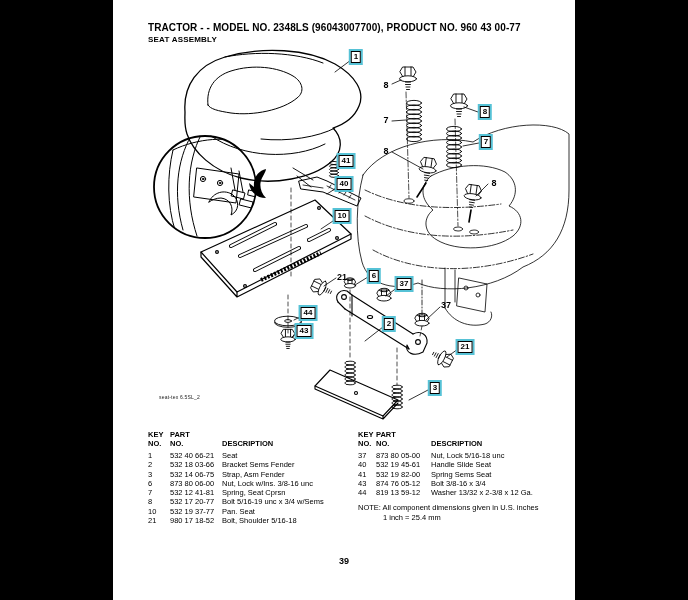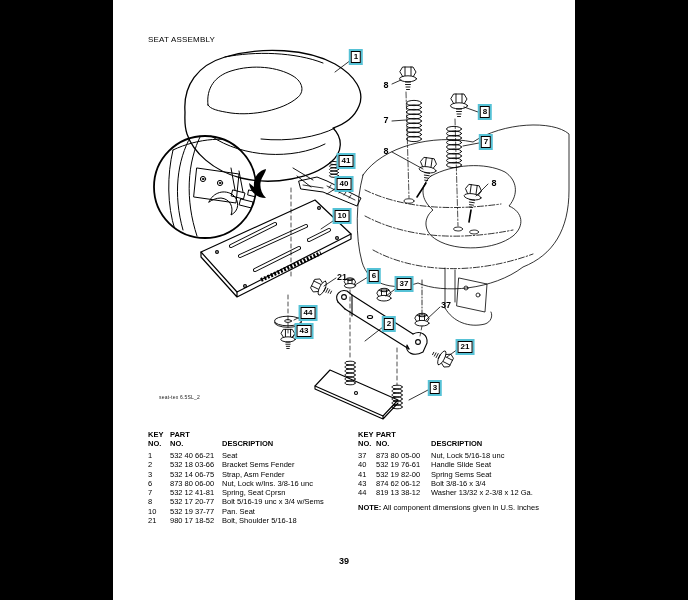--- a/index.html
+++ b/index.html
@@ -1,48 +1,49 @@
 <!DOCTYPE html>
 <html><head>
 <meta charset="utf-8">
 <style>
   html,body{margin:0;padding:0;}
   body{width:688px;height:600px;background:#000;position:relative;overflow:hidden;
        font-family:"Liberation Sans",sans-serif;-webkit-font-smoothing:antialiased;}
   .page{position:absolute;left:113px;top:0;width:462px;height:600px;background:#fff;color:#000;}
   .title{position:absolute;left:35px;top:22px;font-weight:bold;font-size:10px;letter-spacing:.1px;white-space:nowrap;}
-  .subtitle{position:absolute;left:35px;top:35px;font-weight:normal;font-size:8px;letter-spacing:.2px;}
+  .subtitle{position:absolute;left:35px;top:35px;font-weight:bold;font-size:8px;letter-spacing:.2px;}
   .diagram{position:absolute;left:0;top:40px;width:462px;height:392px;}
   .diagram svg{position:absolute;left:0;top:0;}
   .callout{position:absolute;transform:translate(-50%,-50%);font-weight:bold;font-size:9px;
            line-height:10px;color:#000;white-space:nowrap;z-index:3;}
   .callout.boxed{font-size:8px;background:#fff;border:1px solid #000;
                  box-shadow:0 0 0 2px #56c2d6;padding:0 2px;}
   .caption{position:absolute;left:46px;top:394px;font-size:5px;letter-spacing:.2px;color:#222;}
   .tables{position:absolute;left:0;top:430px;width:462px;font-size:7.5px;}
   .ptable{position:absolute;top:0;}
   .ptable.left{left:35px;width:205px;}
   .ptable.right{left:245px;width:215px;}
   .t-head{display:grid;font-weight:bold;line-height:9px;margin-bottom:3px;}
   .ptable.left .t-head,.ptable.left .t-row{grid-template-columns:22px 52px auto;}
   .ptable.right .t-head,.ptable.right .t-row{grid-template-columns:18px 55px auto;}
   .t-body{display:block;}
   .t-row{display:grid;line-height:9.3px;white-space:nowrap;}
   .note{position:absolute;left:245px;top:73px;width:215px;line-height:9.5px;}
-  .note b{font-weight:bold;}
+  .note b{font-weight:normal;}
   .note .l2{margin-left:25px;}
   .pageno{position:absolute;left:0;top:556px;width:462px;text-align:center;
           font-weight:bold;font-size:9px;}
   svg *{vector-effect:non-scaling-stroke;}
 </style>
 </head>
 <body>
 
 <div class="page">
 
+  <div class="title">TRACTOR -  - MODEL NO. 2348LS (96043007700), PRODUCT NO. 960 43 00-77</div>
   <div class="subtitle">SEAT ASSEMBLY</div>
 
   <div class="diagram">
     <svg width="462" height="392" viewBox="0 0 462 392" fill="none" stroke="#000" stroke-width="1" stroke-linecap="round" stroke-linejoin="round">
       <defs>
         <g id="coil">
             <ellipse rx="7.5" ry="2.6"></ellipse>
           </g>
         <g id="boltv">
           <path d="M-5,-9 L5,-9 L8,-4 L5,1 L-5,1 L-8,-4 Z" fill="#fff"></path>
@@ -341,41 +342,42 @@
         <div>DESCRIPTION</div>
       </div>
       <div class="t-body">
           <div class="t-row">
             <div>37</div>
             <div>873 80 05-00</div>
             <div>Nut, Lock 5/16-18 unc</div>
           </div>
           <div class="t-row">
             <div>40</div>
-            <div>532 19 76-61</div>
+            <div>532 19 45-61</div>
             <div>Handle Slide Seat</div>
           </div>
           <div class="t-row">
             <div>41</div>
             <div>532 19 82-00</div>
             <div>Spring Sems Seat</div>
           </div>
           <div class="t-row">
             <div>43</div>
-            <div>874 62 06-12</div>
+            <div>874 76 05-12</div>
             <div>Bolt 3/8-16 x 3/4</div>
           </div>
           <div class="t-row">
             <div>44</div>
-            <div>819 13 38-12</div>
+            <div>819 13 59-12</div>
             <div>Washer 13/32 x 2-3/8 x 12 Ga.</div>
           </div>
         </div>
     </div>
 
     <div class="note">
       <div><b>NOTE:</b>
         <span>All component dimensions given in U.S. inches</span></div>
+      <div class="l2">1 inch = 25.4 mm</div>
     </div>
   </div>
 
   <div class="pageno">39</div>
 </div>
 
 </body></html>

